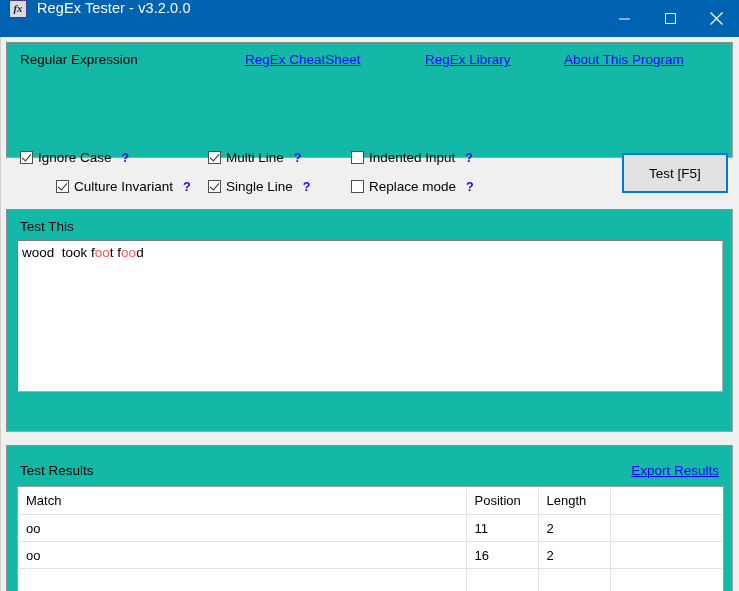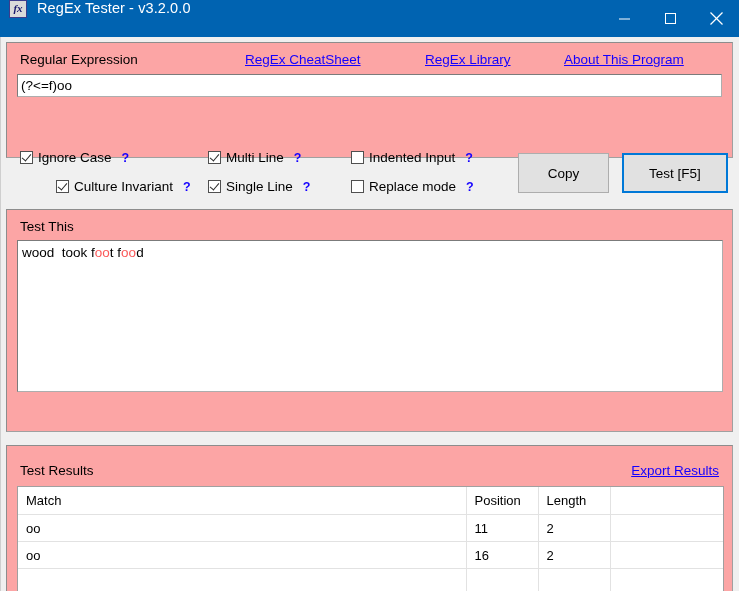--- a/index.html
+++ b/index.html
@@ -67,21 +67,21 @@
   
   #client {
     height: 554px;
     background: #f0f0f0;
     box-sizing: border-box;
     position: relative;
   }
 
   
   .panel {
-    background: #fca5a5;
+    background: #14b8a6;
     border: 1px solid #a0a0a0;
     border-top-color: #8d8d8d;
     border-left-color: #8d8d8d;
     box-sizing: border-box;
     position: absolute;
   }
 
   
   #top-panel {
     left: 6px; top: 5px; width: 727px; height: 116px;
@@ -276,21 +276,20 @@
 <div id="client">
   <div id="left-edge"></div>
 
   <div class="panel" id="top-panel">
     <div id="lbl-regex">Regular Expression</div>
 
     <div class="hdr-link" id="link-cheatsheet">RegEx CheatSheet</div>
     <div class="hdr-link" id="link-library">RegEx Library</div>
     <div class="hdr-link" id="link-about">About This Program</div>
 
-    <input id="regex-input" type="text" value="(?&lt;=f)oo" style="">
 
     <div class="cbrow" id="cb-ignore">
       <span class="cb checked"></span>
       <span class="cb-label">Ignore Case</span>
       <span class="help-q">?</span>
     </div>
 
     <div class="cbrow" id="cb-culture">
       <span class="cb checked"></span>
       <span class="cb-label">Culture Invariant</span>
@@ -314,21 +313,20 @@
       <span class="cb-label">Indented Input</span>
       <span class="help-q">?</span>
     </div>
 
     <div class="cbrow" id="cb-replace">
       <span class="cb"></span>
       <span class="cb-label">Replace mode</span>
       <span class="help-q">?</span>
     </div>
 
-    <div class="btn" id="btn-copy">Copy</div>
     <div class="btn" id="btn-test">Test [F5]</div>
   </div>
 
   <div class="panel" id="testtext-panel">
     <div id="lbl-testtext">Test This</div>
     <div id="testtext-box"><span>wood  took f</span><span class="match">oo</span><span>t f</span><span class="match">oo</span><span>d</span></div>
   </div>
 
   <div class="panel" id="results-panel">
     <div id="lbl-results">Test Results</div>

